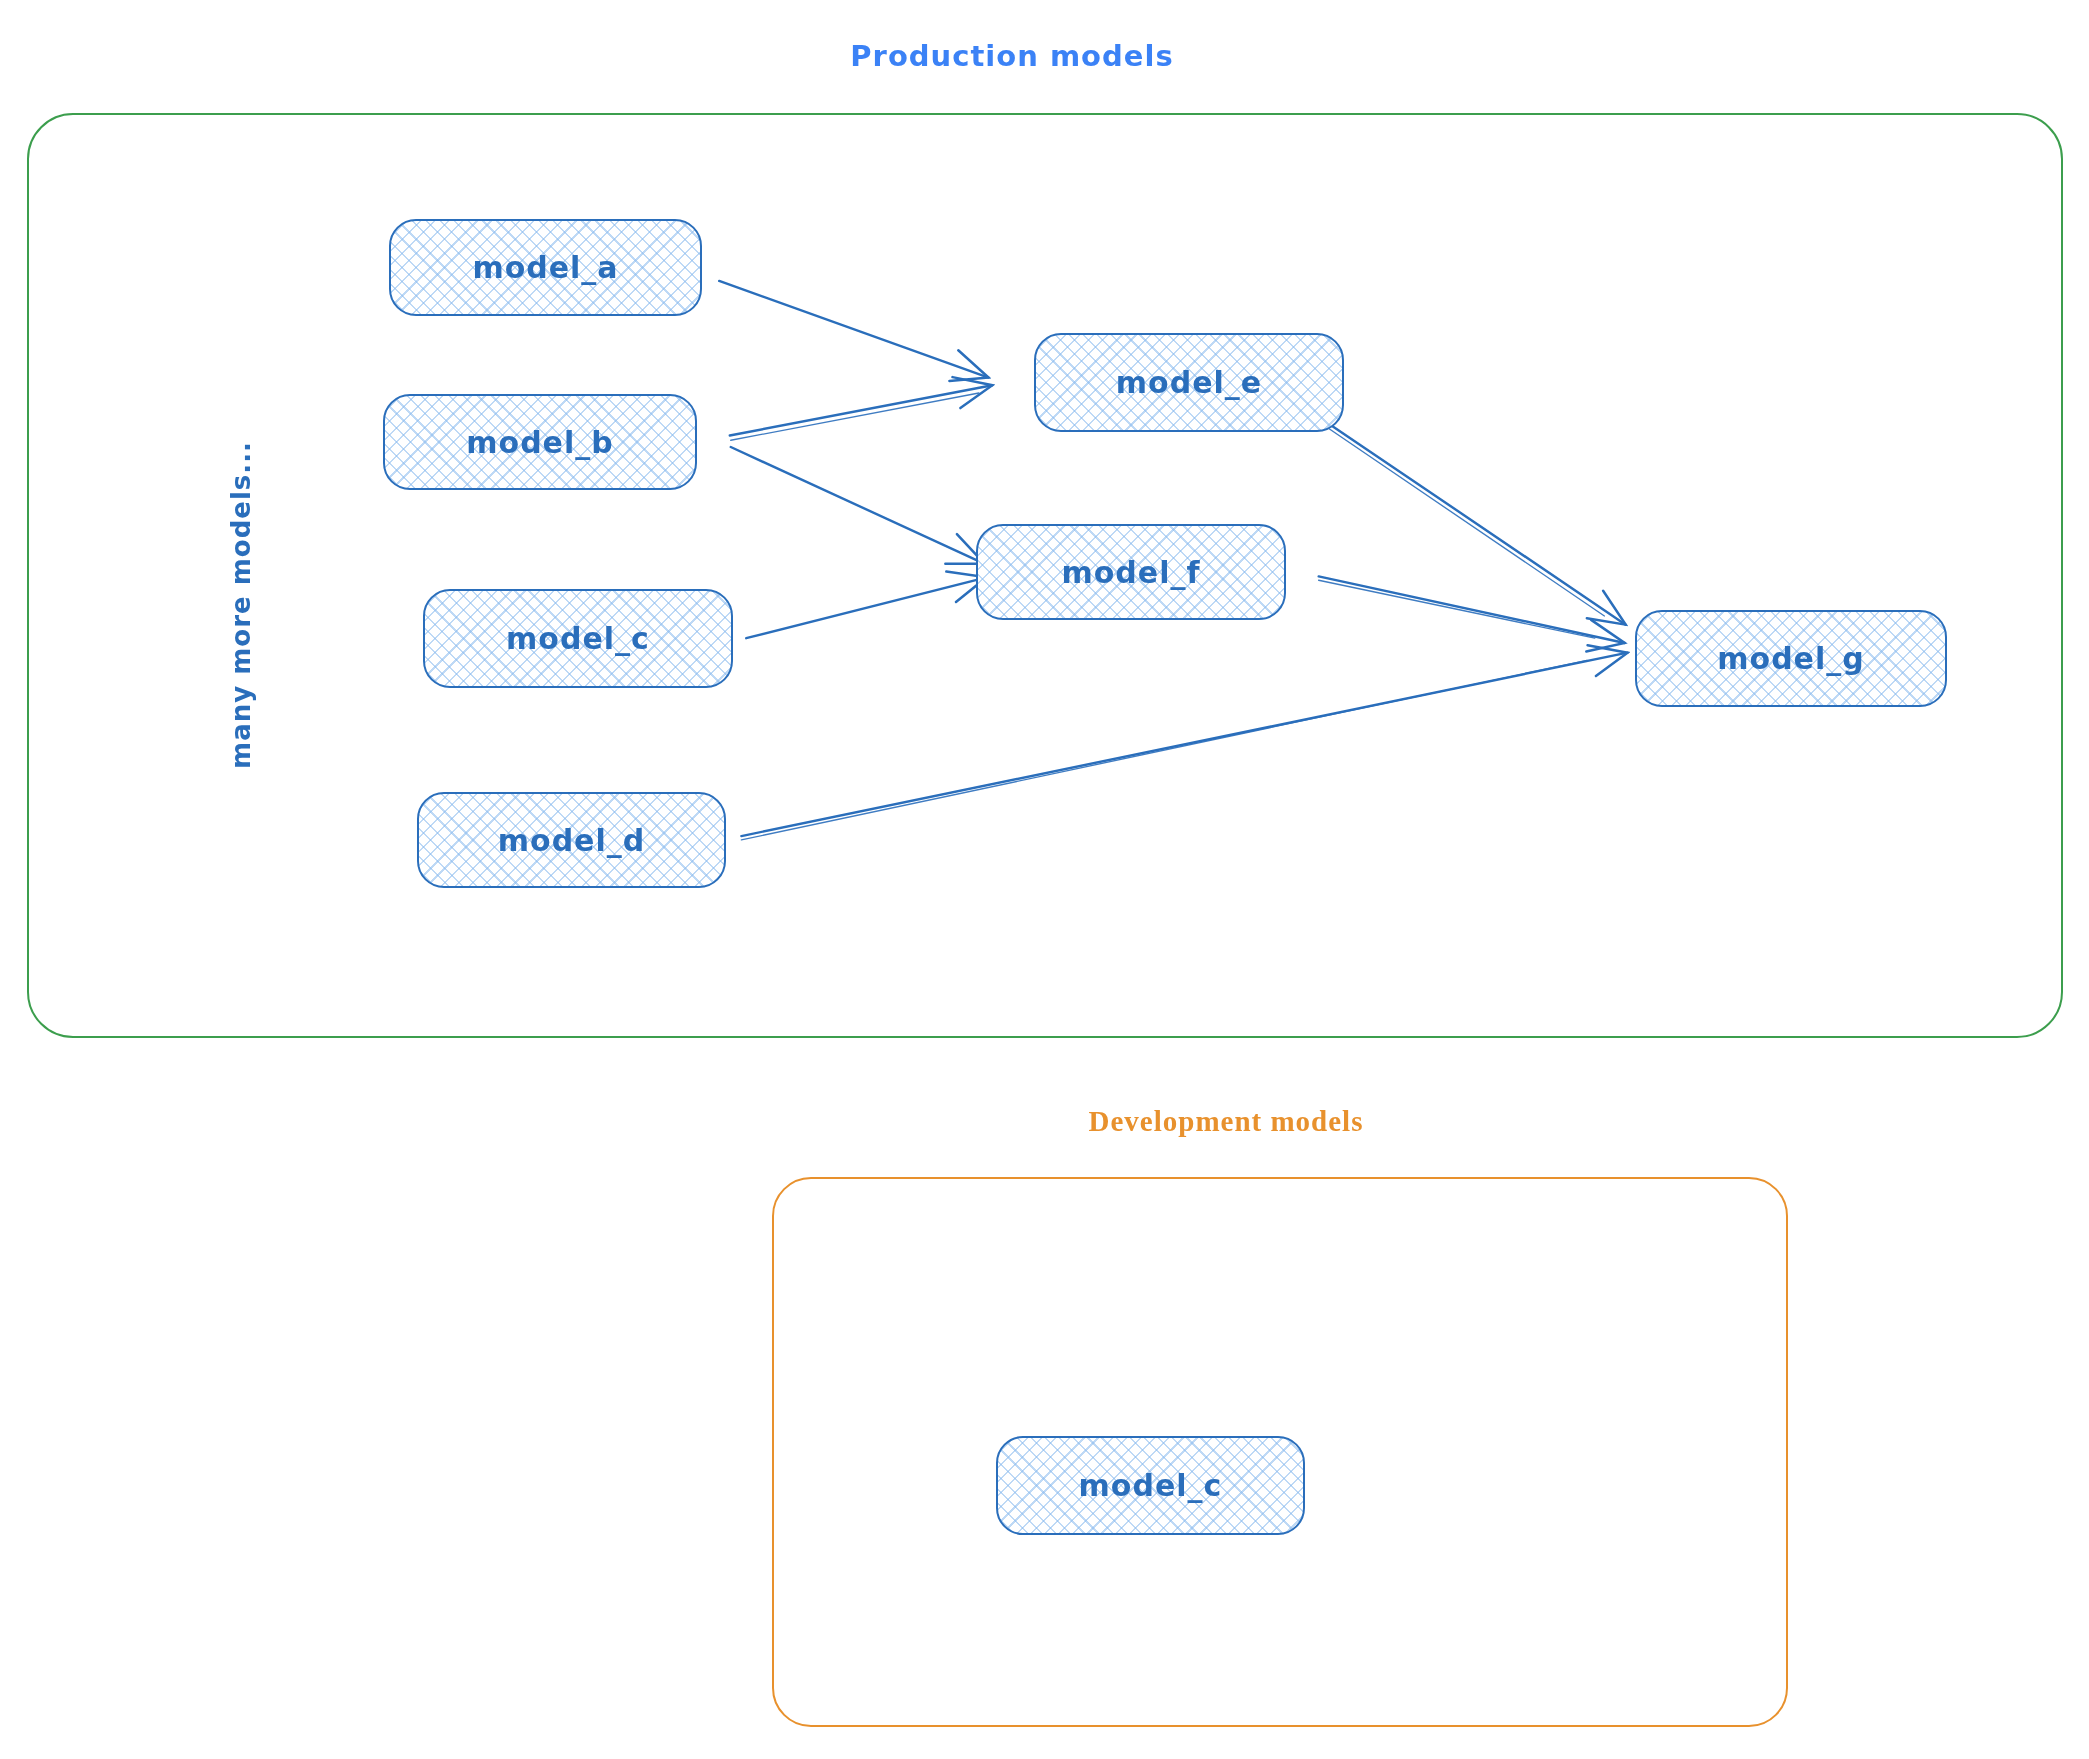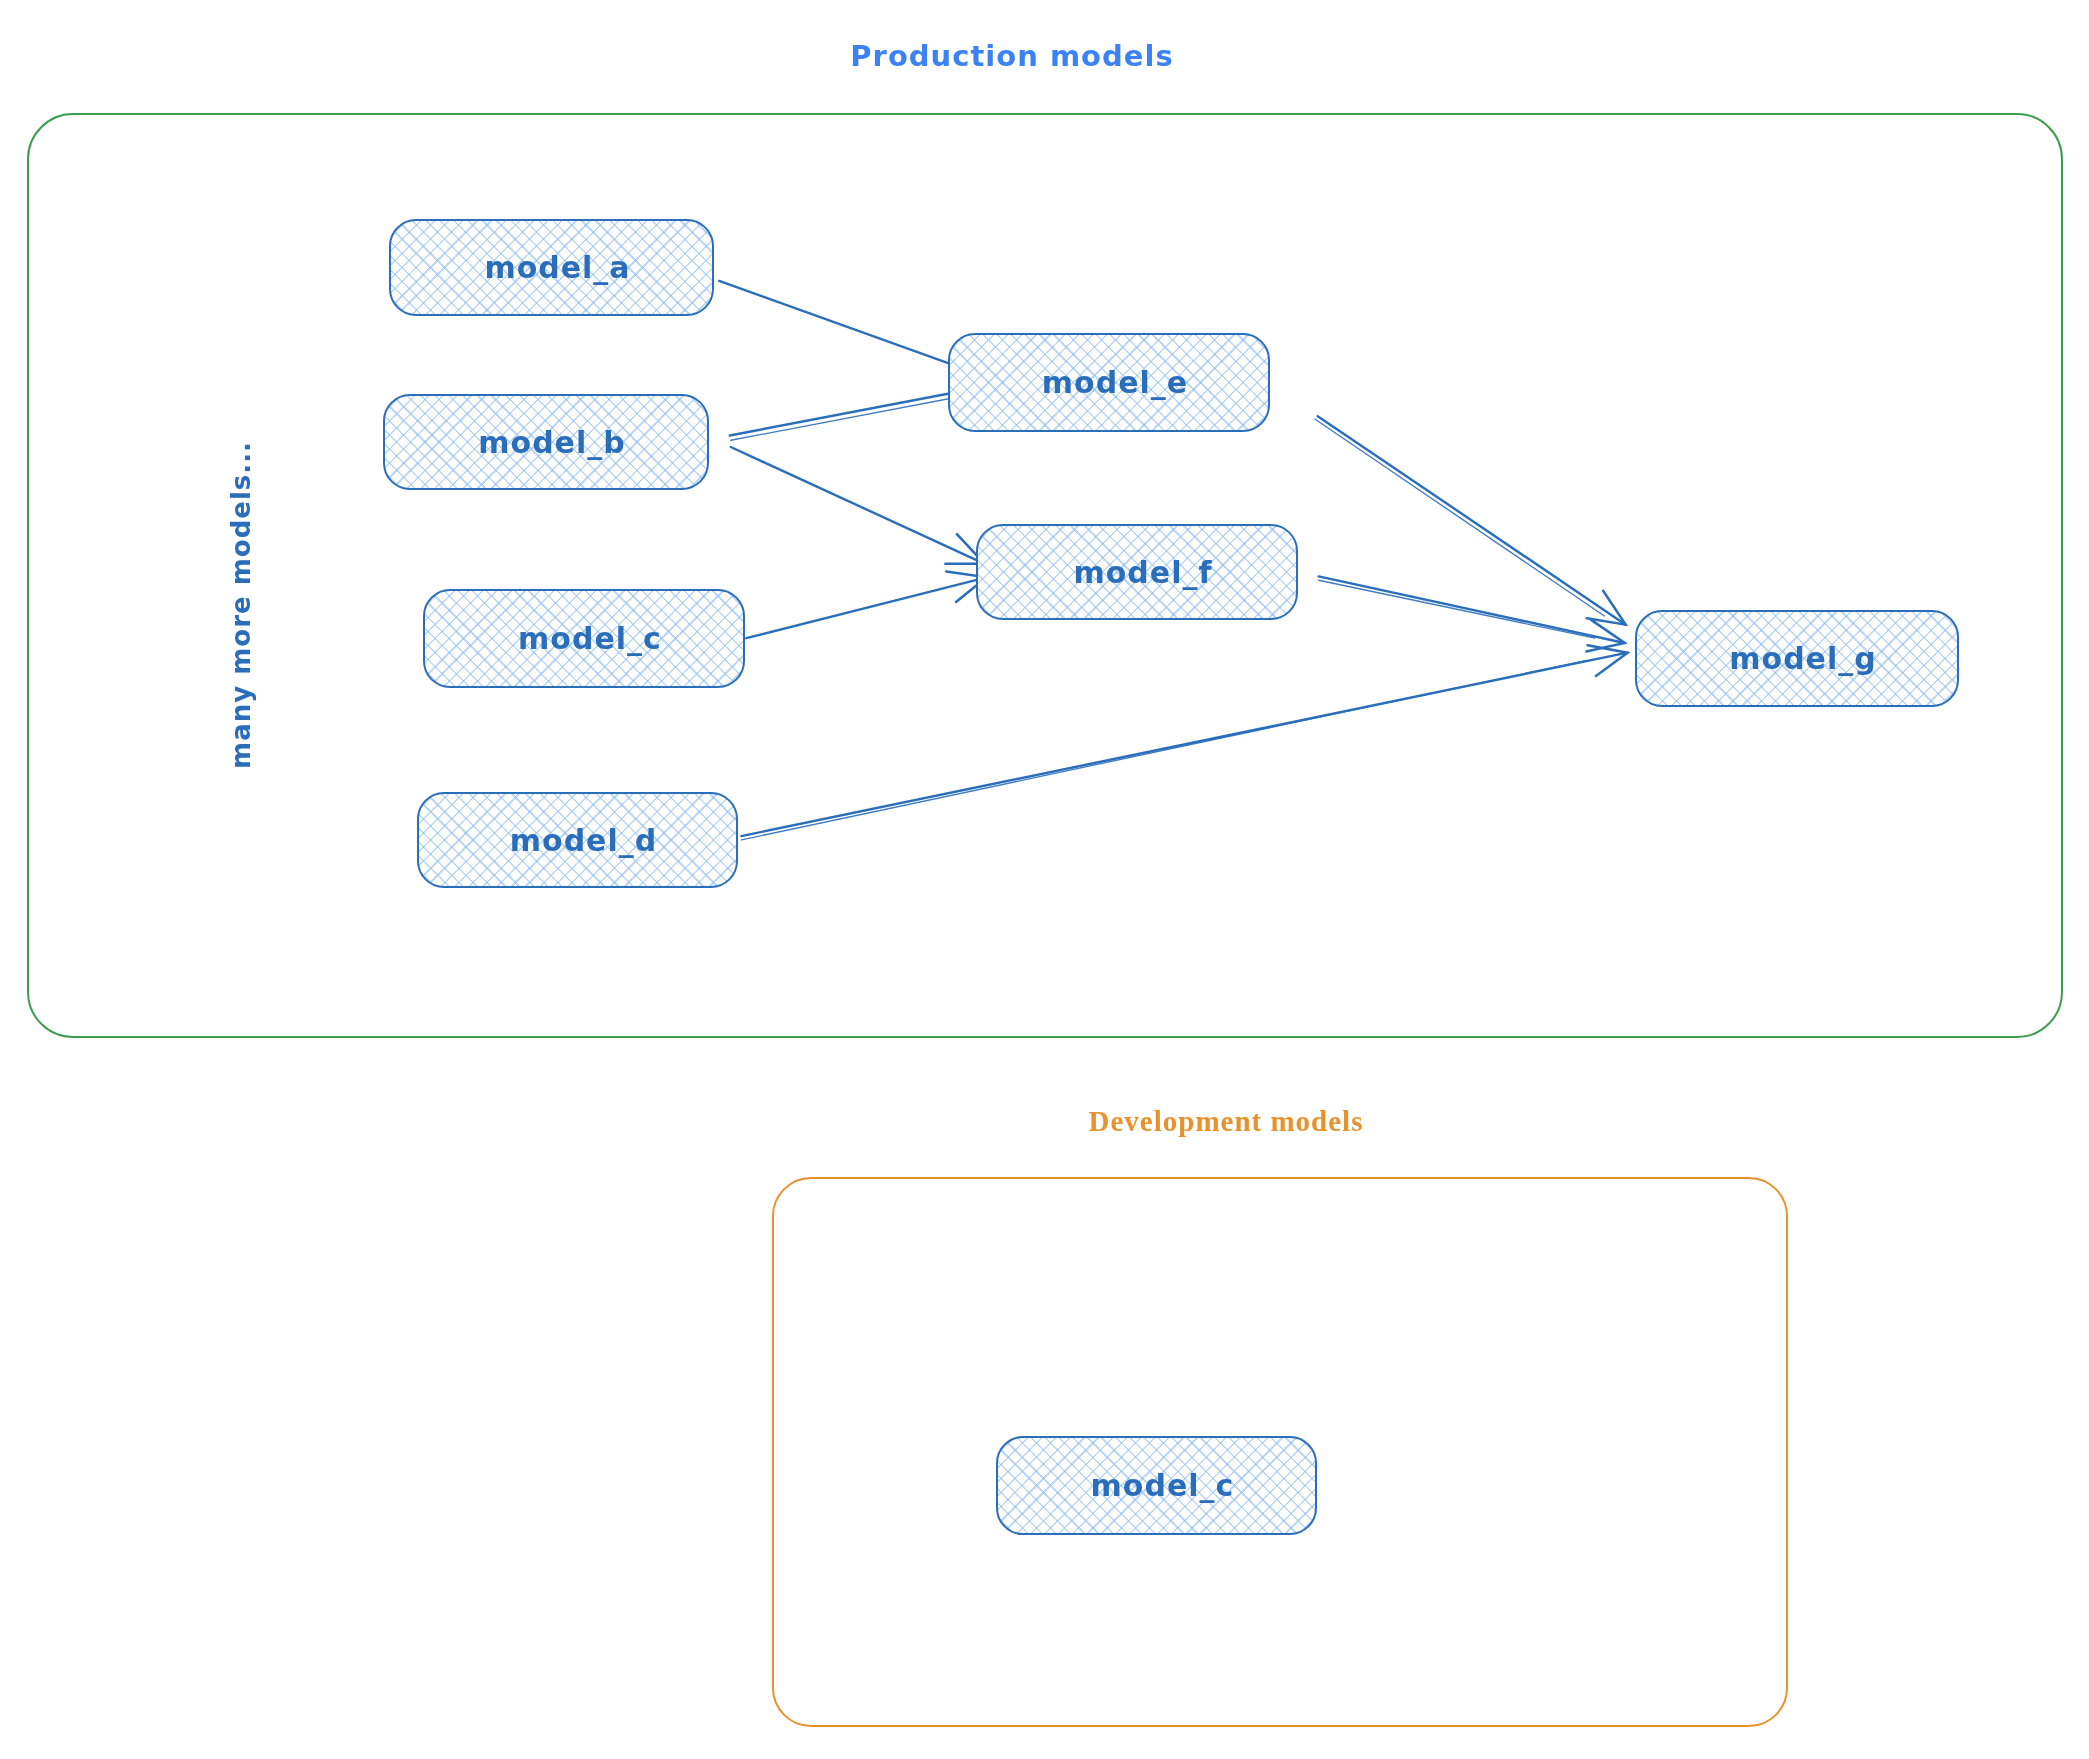--- a/index.html
+++ b/index.html
@@ -45,21 +45,20 @@
     border:2.5px solid #2a6ebb;
     border-radius:27px;
     background:
       repeating-linear-gradient(45deg, rgba(137,186,238,0.55) 0 1.6px, transparent 1.6px 10px),
       repeating-linear-gradient(135deg, rgba(137,186,238,0.55) 0 1.6px, transparent 1.6px 10px),
       #ffffff;
     display:flex;align-items:center;justify-content:center;
     color:#2a6ebb;
     font-size:30px;font-weight:bold;
     letter-spacing:1px;
-    padding-left:12px;
   }
   svg.edge-layer{
     position:absolute;left:0;top:0;
     pointer-events:none;
   }
   svg .edge{stroke:#2a6ebb;stroke-width:2.5;fill:none;stroke-linecap:round;}
   svg .edge-ghost{stroke:#2a6ebb;stroke-width:1.4;fill:none;stroke-linecap:round;opacity:.9;}
 </style>
 </head>
 <body>
@@ -105,21 +104,21 @@
 </div>
 
 <div class="node" style="left:423px;top:589px;width:306px;height:95px">
   <span>model_c</span>
 </div>
 
 <div class="node" style="left:417px;top:792px;width:305px;height:92px">
   <span>model_d</span>
 </div>
 
-<div class="node" style="left:948px;top:333px;width:306px;height:95px">
+<div class="node" style="left:1034px;top:333px;width:306px;height:95px">
   <span>model_e</span>
 </div>
 
 <div class="node" style="left:976px;top:524px;width:306px;height:92px">
   <span>model_f</span>
 </div>
 
 <div class="node" style="left:1635px;top:610px;width:308px;height:93px">
   <span>model_g</span>
 </div>

